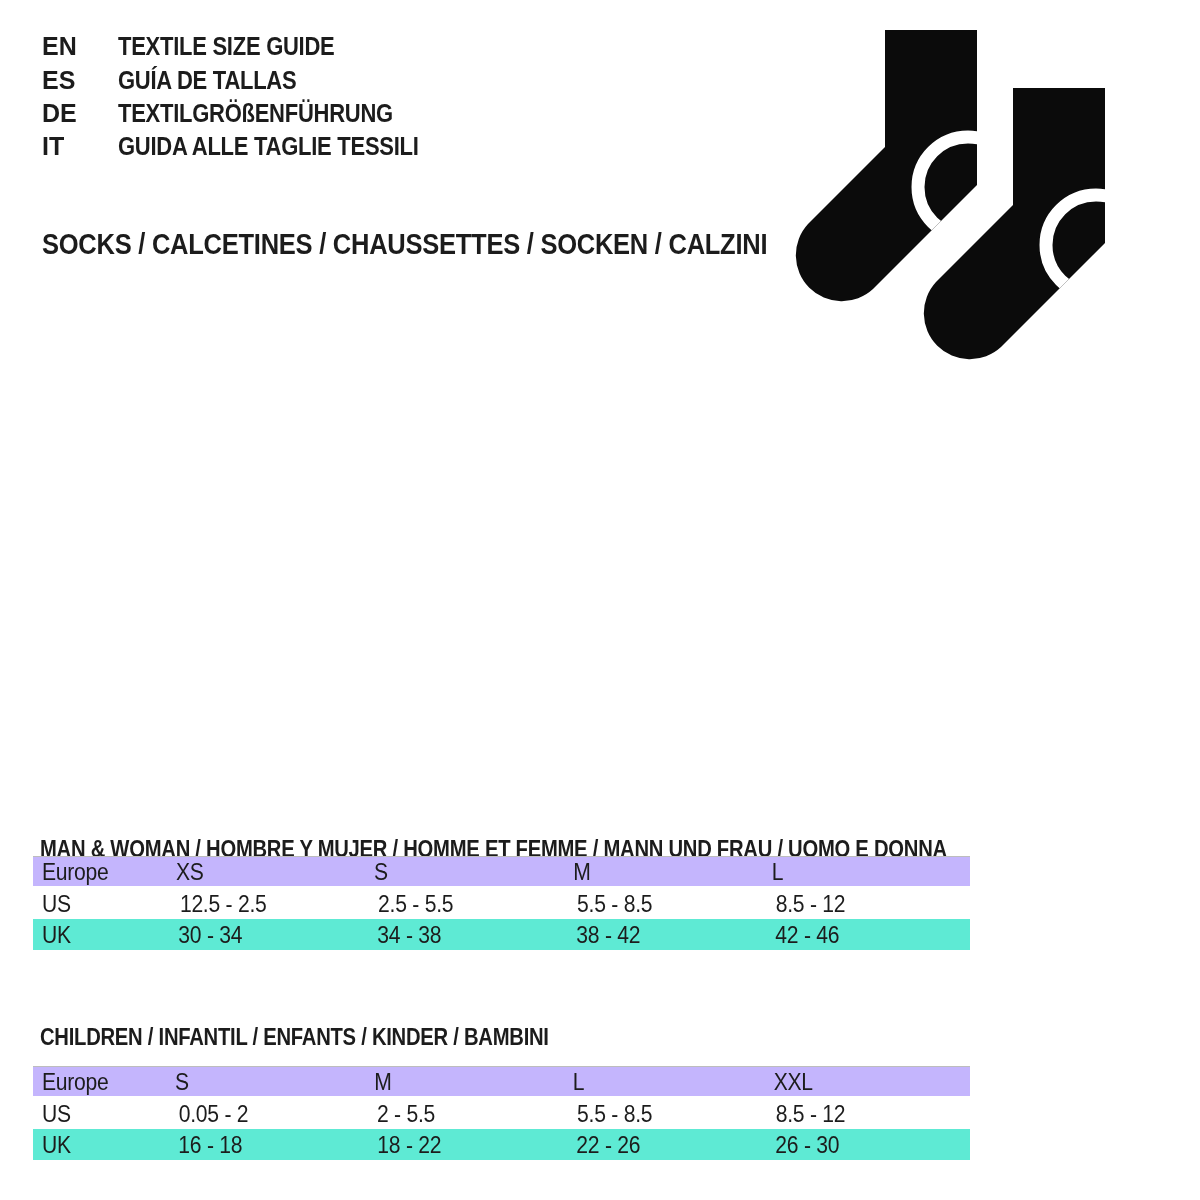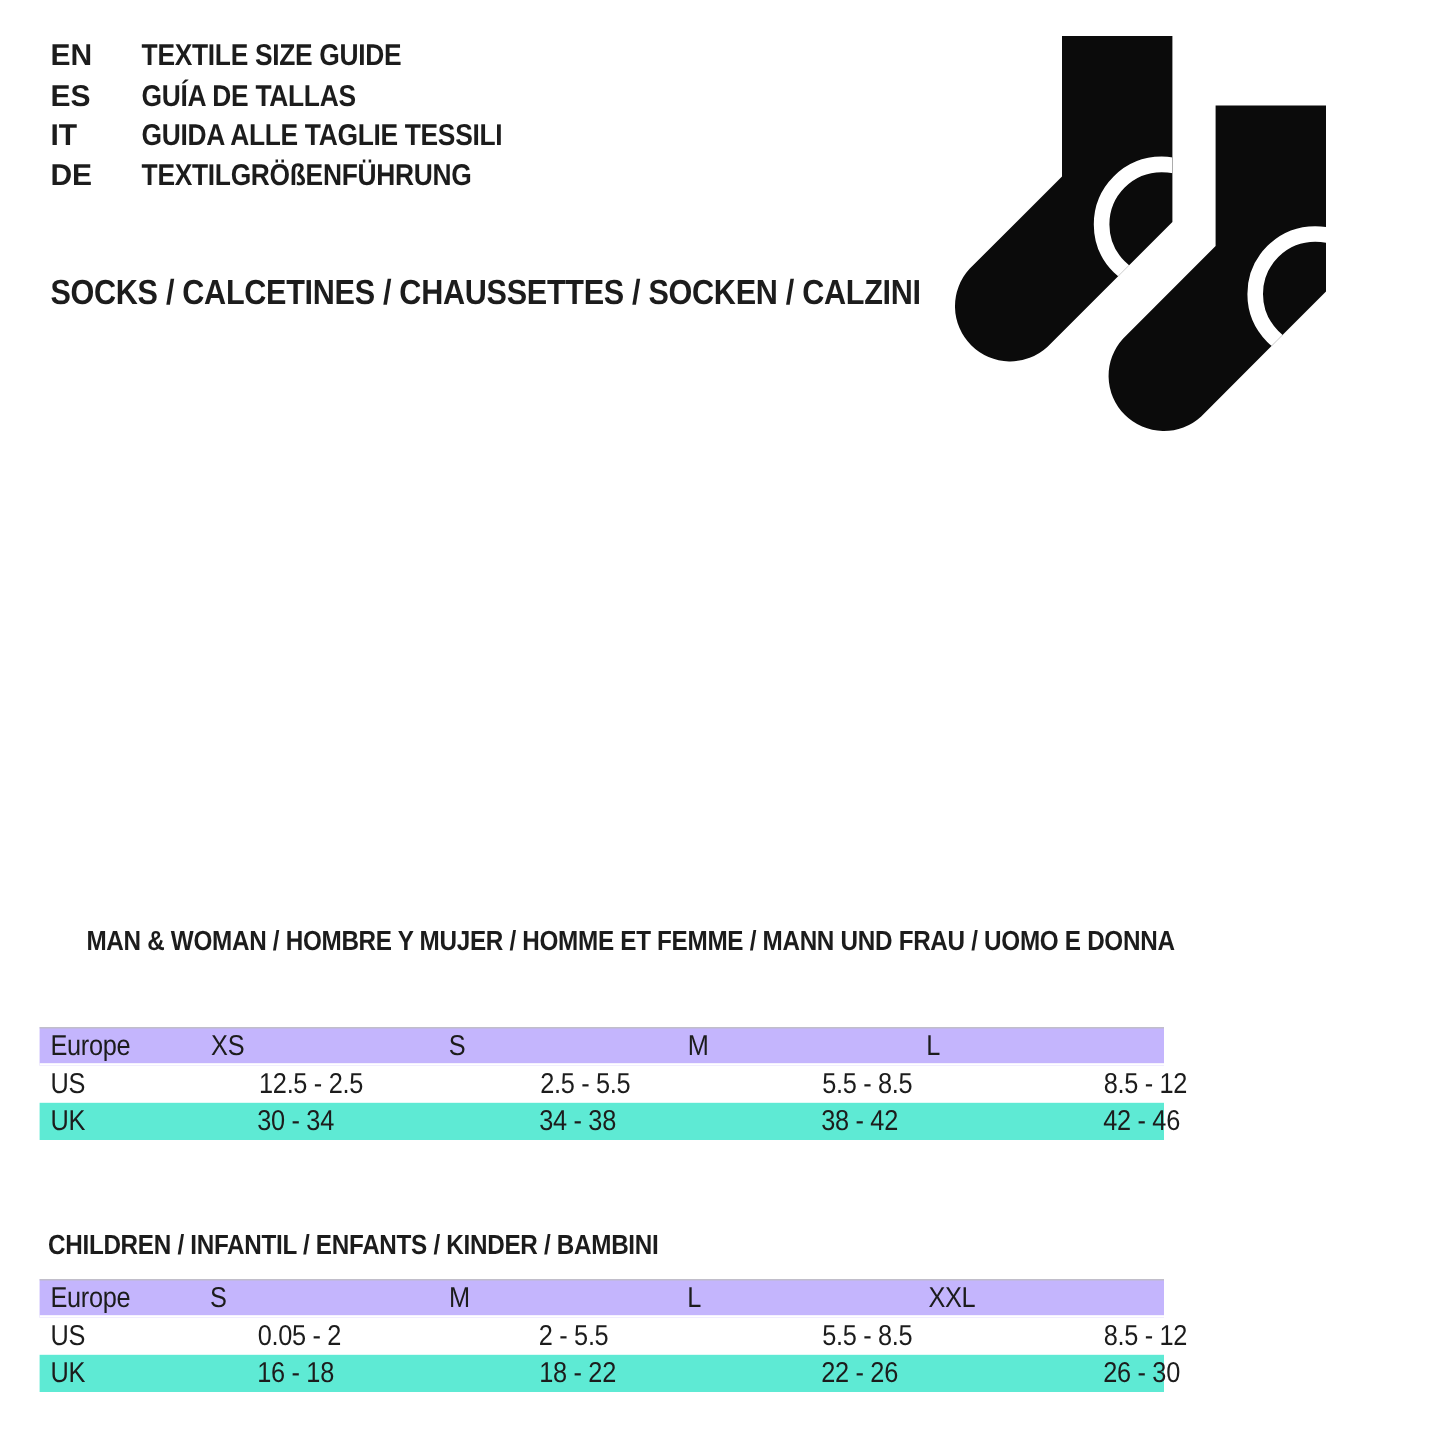--- a/index.html
+++ b/index.html
@@ -32,65 +32,65 @@
   .subtitle {
     position: absolute; left: 42px; top: 228px;
     font-weight: 700; font-size: 29px; line-height: 33px;
   }
 
   
   .socks-svg { position: absolute; left: 795px; top: 30px; }
 
   
   .table-title { position: absolute; left: 40px; font-weight: 700; font-size: 23px; line-height: 26px; }
-  .tt-adults { top: 771px; margin-left: 32px; }
+  .tt-adults { top: 836px; }
   .tt-children { top: 1024px; }
 
   .size-table { position: absolute; left: 33px; width: 937px; font-size: 24px; }
   .st-adults { top: 856px; }
   .st-children { top: 1066px; }
 
   .trow {
     display: grid;
     grid-template-columns: 15% 21.25% 21.25% 21.25% 21.25%;
     align-items: center;
   }
   .thead {
     background: #c4b5fd;
     height: 32px;
     border-top: 1px solid #bdbdbd;
     border-bottom: 2px solid #ffffff;
     box-sizing: border-box;
   }
-  .tdata { height: 31px; gap: 36px; }
+  .tdata { height: 31px; }
   .row-alt { background: #5eead4; }
   .cell-l { padding-left: 9px; text-align: left; }
   .cell-c { }
 </style>
 </head>
 <body>
 
 <div class="canvas">
 
   <div class="lang-list">
     <div class="lang-row">
       <span class="lang-code">EN</span>
       <span class="cond">TEXTILE SIZE GUIDE</span>
     </div>
     <div class="lang-row">
       <span class="lang-code">ES</span>
       <span class="cond">GUÍA DE TALLAS</span>
     </div>
     <div class="lang-row">
+      <span class="lang-code">DE</span>
+      <span class="cond">TEXTILGRÖßENFÜHRUNG</span>
+    </div>
+    <div class="lang-row">
       <span class="lang-code">IT</span>
       <span class="cond">GUIDA ALLE TAGLIE TESSILI</span>
-    </div>
-    <div class="lang-row">
-      <span class="lang-code">DE</span>
-      <span class="cond">TEXTILGRÖßENFÜHRUNG</span>
     </div>
   </div>
 
   <div class="subtitle">
     <span class="cond">SOCKS / CALCETINES / CHAUSSETTES / SOCKEN / CALZINI</span>
   </div>
 
   <svg class="socks-svg" width="335" height="350" viewBox="0 0 335 350" aria-hidden="true">
     <defs>
       <clipPath id="sockClip">

